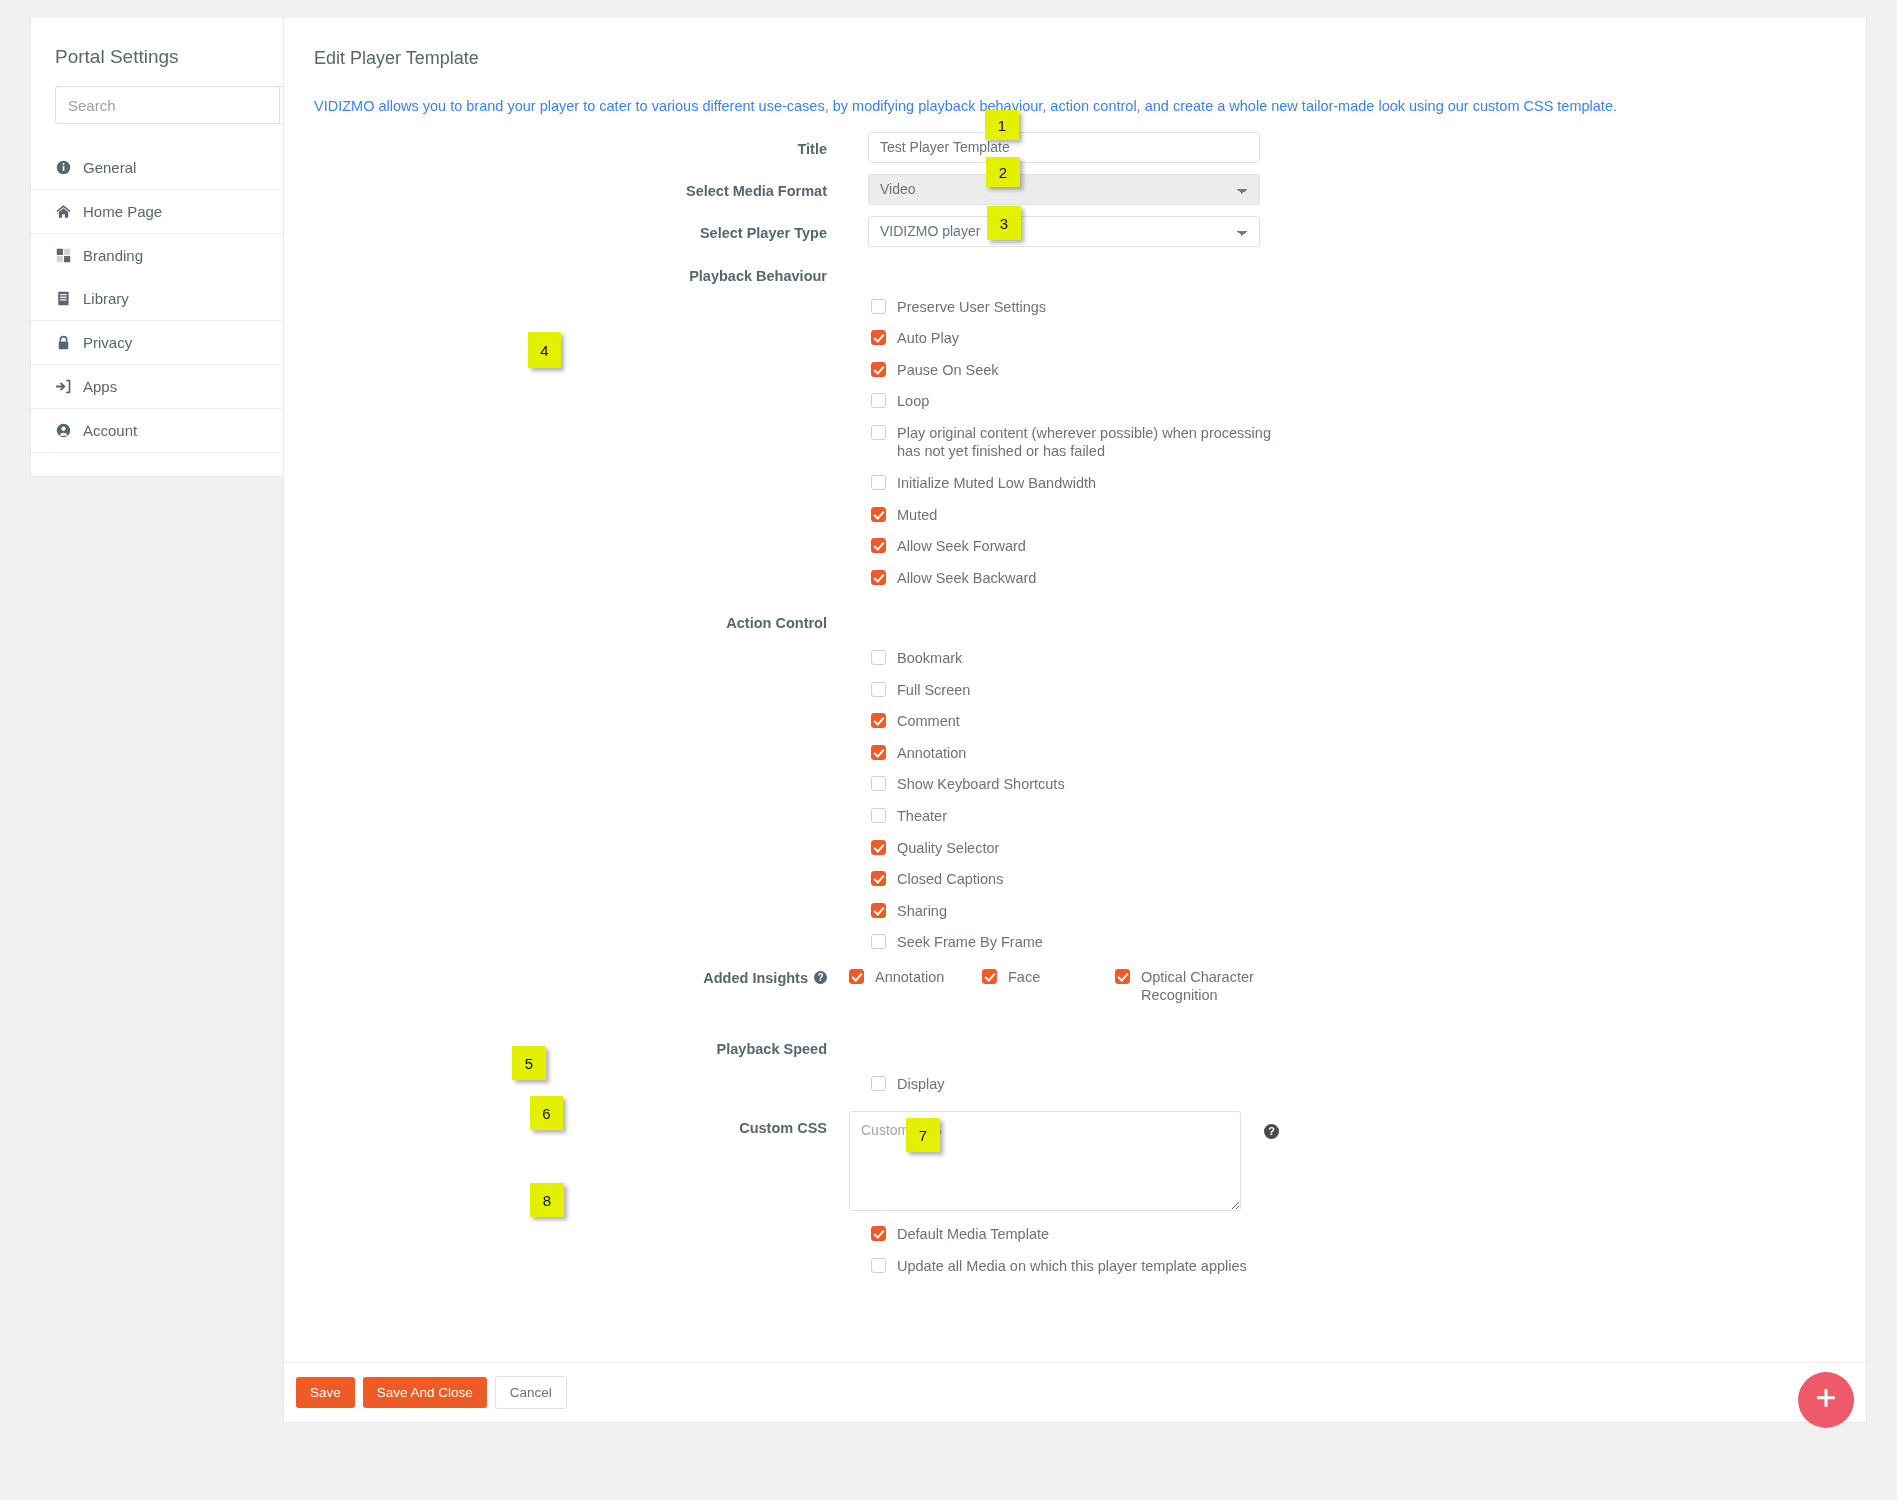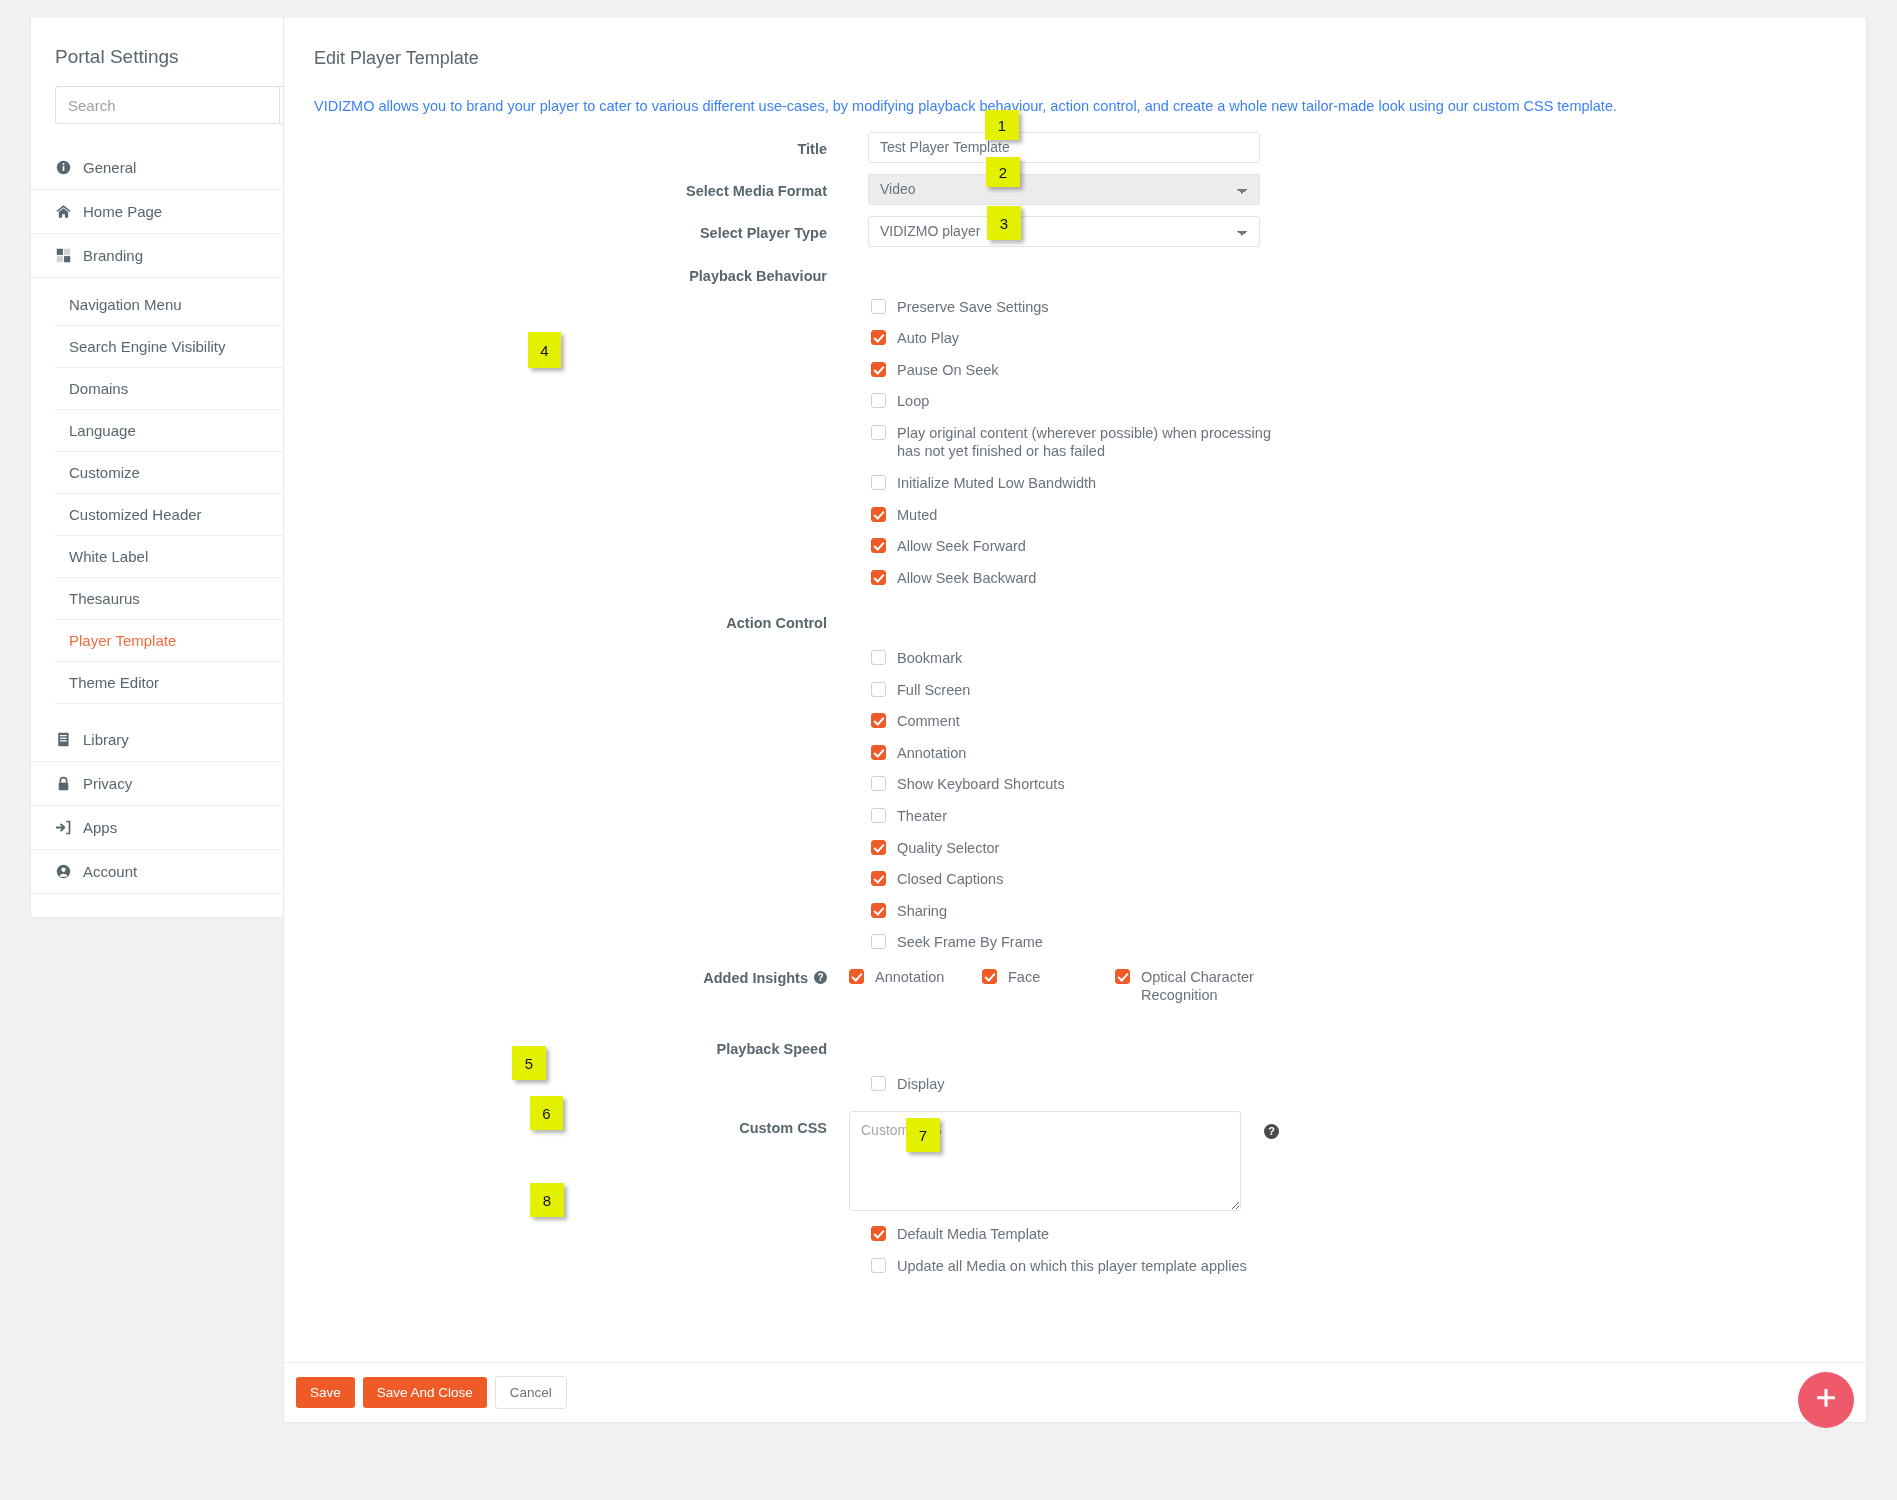--- a/index.html
+++ b/index.html
@@ -266,32 +266,20 @@
             <rect x="0.8" y="0.8" width="6.6" height="6.6" fill="#58666e"></rect>
             <rect x="8.6" y="0.8" width="6.6" height="6.6" fill="#cfd4d7"></rect>
             <rect x="0.8" y="8.6" width="6.6" height="6.6" fill="#cfd4d7"></rect>
             <rect x="8.6" y="8.6" width="6.6" height="6.6" fill="#58666e"></rect>
           </svg>
         </span>
         <span>Branding</span>
       </div>
     </div>
 
-    <div class="subnav">
-      <div class="subnav-item">Navigation Menu</div>
-      <div class="subnav-item">Search Engine Visibility</div>
-      <div class="subnav-item">Domains</div>
-      <div class="subnav-item">Language</div>
-      <div class="subnav-item">Customize</div>
-      <div class="subnav-item">Customized Header</div>
-      <div class="subnav-item">White Label</div>
-      <div class="subnav-item">Thesaurus</div>
-      <div class="subnav-item active">Player Template</div>
-      <div class="subnav-item">Theme Editor</div>
-    </div>
 
     <div>
       <div class="nav-item">
         <span class="nav-ico">
           <svg viewBox="0 0 16 16">
               <rect x="2.4" y="0.9" width="11" height="14.2" rx="0.8" fill="#58666e"></rect>
             <rect x="4.3" y="3.2" width="7" height="1.3" fill="#fff"></rect>
             <rect x="4.3" y="6" width="7" height="1.3" fill="#fff"></rect>
             <rect x="4.3" y="8.8" width="7" height="1.3" fill="#fff"></rect>
             </svg>
@@ -364,21 +352,21 @@
           </select>
         </div>
       </div>
 
       <div class="sec-row">
         <div class="sec-label">Playback Behaviour</div>
       </div>
       <div class="cb-list">
         <div class="cb-row">
           <span class="cbx"></span>
-          <span class="cb-label">Preserve Save Settings</span>
+          <span class="cb-label">Preserve User Settings</span>
         </div>
         <div class="cb-row">
           <span class="cbx on"></span>
           <span class="cb-label">Auto Play</span>
         </div>
         <div class="cb-row">
           <span class="cbx on"></span>
           <span class="cb-label">Pause On Seek</span>
         </div>
         <div class="cb-row">

